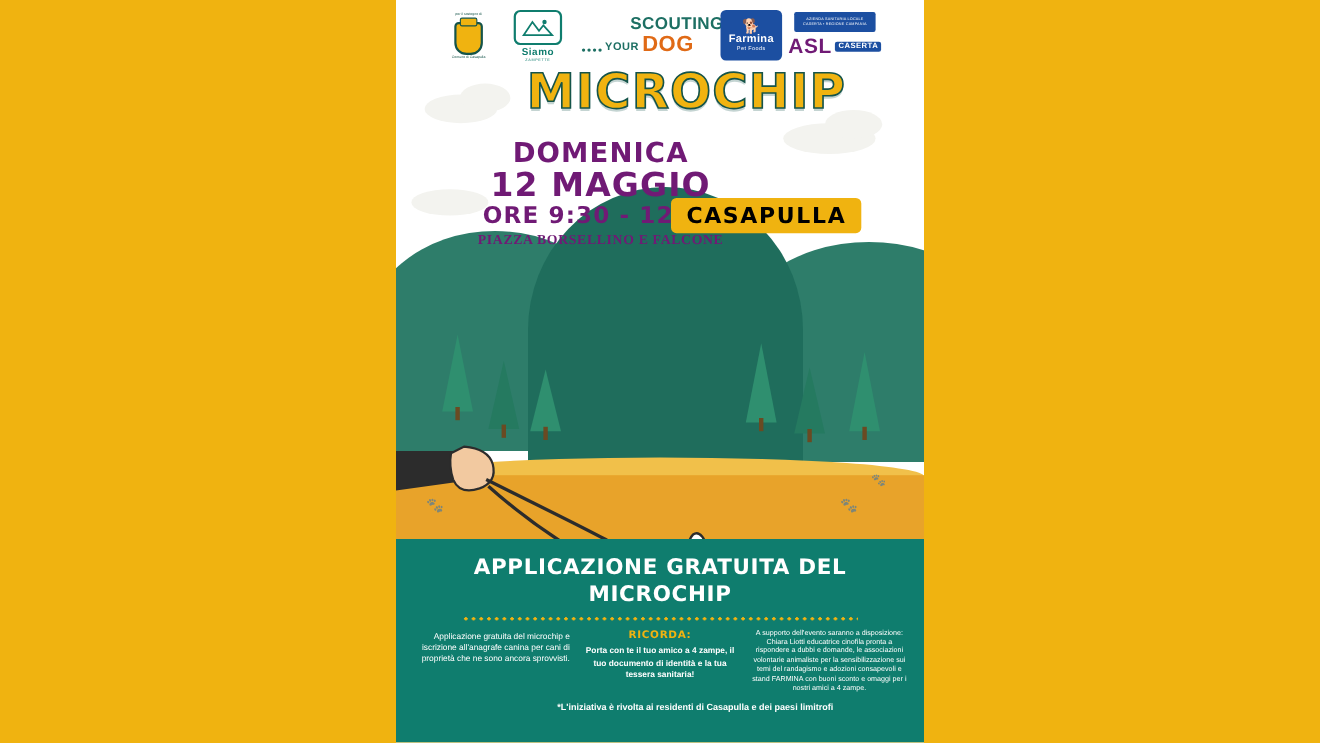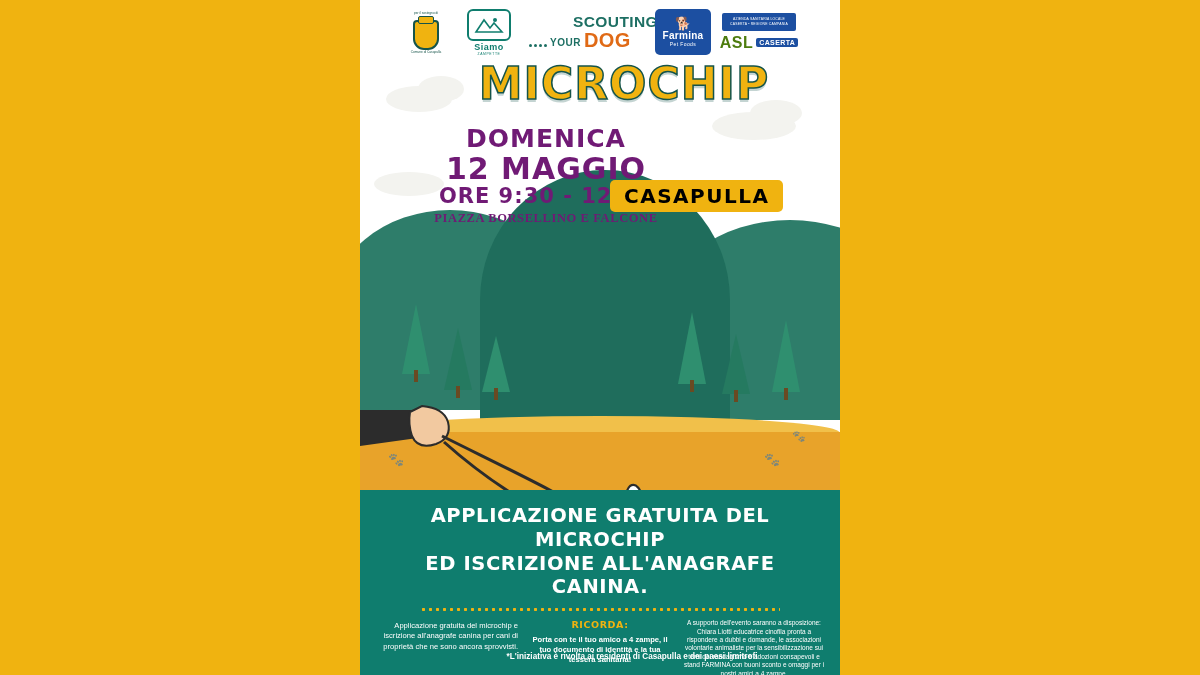--- a/index.html
+++ b/index.html
@@ -58,21 +58,21 @@
   .logo-farmina .fn{font-size:10px;font-weight:bold;letter-spacing:.3px;line-height:1.1;}
   .logo-farmina .pf{font-size:5px;letter-spacing:.4px;}
 
   .logo-asl{width:76px;height:46px;display:flex;flex-direction:column;align-items:center;justify-content:center;}
   .logo-asl .bar{
     width:74px;height:18px;background:#1c4fa1;border-radius:2px;
     display:flex;align-items:center;justify-content:center;
     color:#fff;font-size:3.4px;letter-spacing:.2px;text-align:center;padding:0 2px;box-sizing:border-box;line-height:1.2;
   }
   .logo-asl .aslrow{display:flex;align-items:center;gap:3px;margin-top:3px;}
-  .logo-asl .asl{font-size:16px;font-weight:bold;color:#4d7c0f;letter-spacing:.5px;}
+  .logo-asl .asl{font-size:19px;font-weight:bold;color:#701a75;letter-spacing:.5px;}
   .logo-asl .cas{
     background:#1c4fa1;color:#fff;font-size:7px;font-weight:bold;
     padding:1px 3px;border-radius:2px;letter-spacing:.4px;
   }
 
   
   .sky{position:absolute;left:0;top:60px;width:480px;height:430px;background:#ffffff;overflow:hidden;}
   .cloud{position:absolute;background:#f3f3ef;border-radius:50%;}
   .hill{position:absolute;border-radius:50% 50% 0 0;}
   .ground{position:absolute;left:0;bottom:0;width:480px;height:58px;background:#e8a32a;}
@@ -128,21 +128,21 @@
     background-size:7px 3px;background-repeat:repeat-x;
   }
   .cols{display:flex;padding:8px 14px 0;gap:10px;}
   .col{flex:1;text-align:center;font-size:7.6px;line-height:1.35;}
   .col.left{text-align:right;padding-top:2px;}
   .col.mid{padding-top:0;}
   .col.right{text-align:center;font-size:6.5px;line-height:1.3;}
   .col .ricorda{color:#f0b310;font-weight:bold;font-size:9.5px;letter-spacing:.6px;margin-bottom:3px;font-family:"DejaVu Sans",sans-serif;}
   .col .strong{font-weight:bold;}
   .footnote{
-    position:absolute;left:0;bottom:14px;width:544px;text-align:center;
+    position:absolute;left:0;bottom:28px;width:544px;text-align:center;
     font-size:8.2px;font-weight:bold;color:#fff;
   }
   .pawmark{position:absolute;opacity:.5;}
 </style>
 </head>
 <body>
 
 <div class="stage">
 
   <div class="poster">
@@ -303,21 +303,20 @@
       <div class="date">12 MAGGIO</div>
       <div class="ore">ORE 9:30 - 12:30</div>
       <div class="place">PIAZZA BORSELLINO E FALCONE</div>
     </div>
 
     <div class="casapulla">CASAPULLA</div>
 
     <div class="band">
       <h1>
         <span>APPLICAZIONE GRATUITA DEL MICROCHIP</span><br>
-        <span>ED ISCRIZIONE ALL'ANAGRAFE CANINA.</span>
       </h1>
       <div class="dotline"></div>
       <div class="cols">
         <div class="col left">Applicazione gratuita del microchip e iscrizione all'anagrafe canina per cani di proprietà che ne sono ancora sprovvisti.</div>
         <div class="col mid">
           <div class="ricorda">RICORDA:</div>
           <div class="strong">Porta con te il tuo amico a 4 zampe, il tuo documento di identità e la tua tessera sanitaria!</div>
         </div>
         <div class="col right">A supporto dell'evento saranno a disposizione: Chiara Liotti educatrice cinofila pronta a rispondere a dubbi e domande, le associazioni volontarie animaliste per la sensibilizzazione sui temi del randagismo e adozioni consapevoli e stand FARMINA con buoni sconto e omaggi per i nostri amici a 4 zampe.</div>
       </div>

